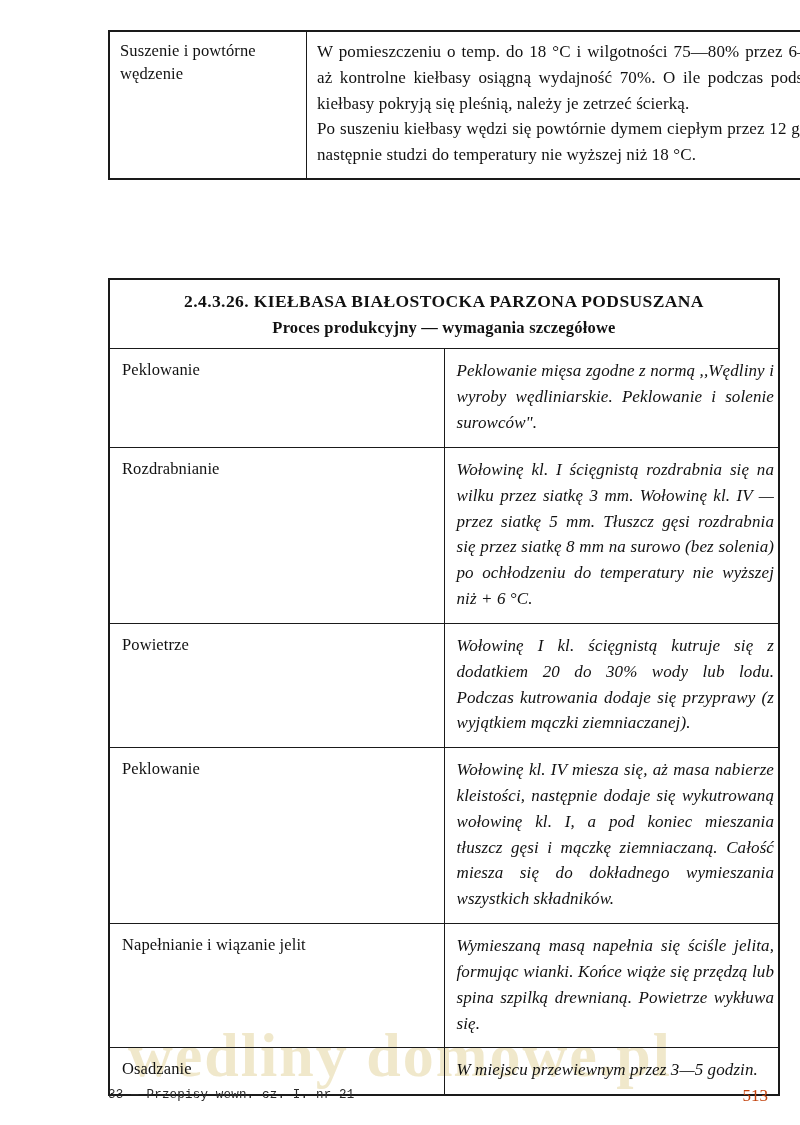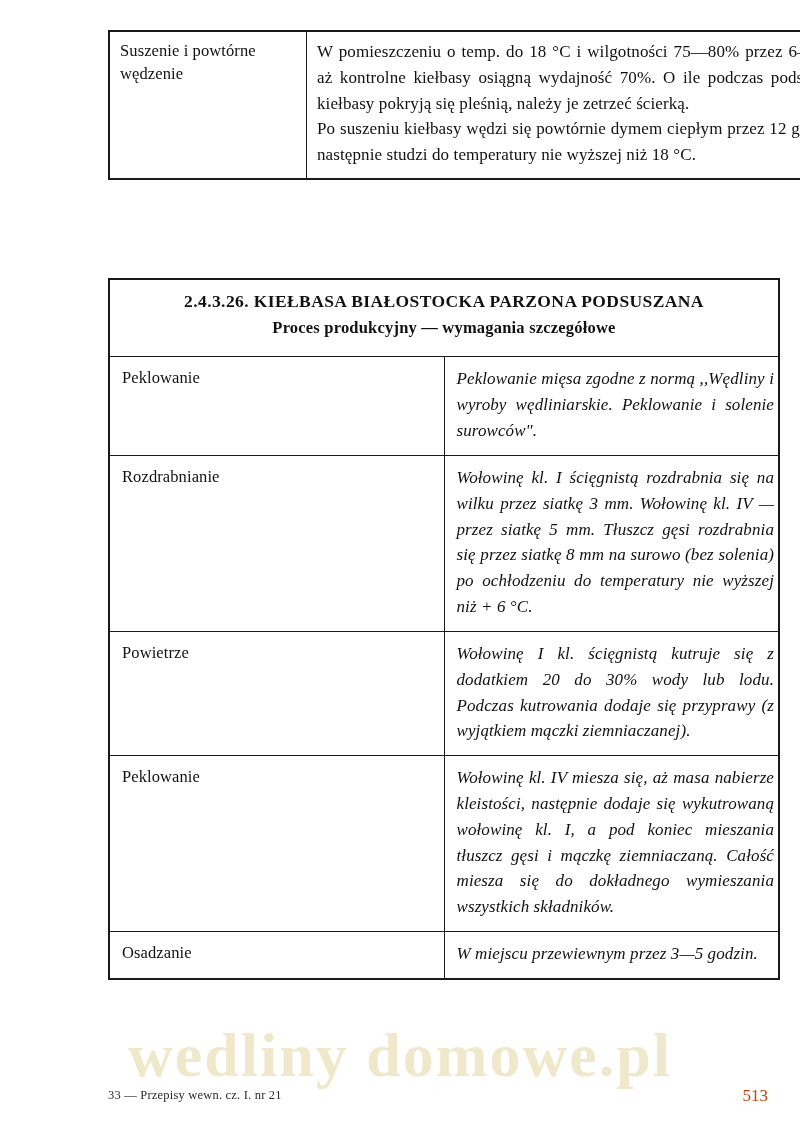--- a/index.html
+++ b/index.html
@@ -84,21 +84,21 @@
   }
   .tbl-main td {
     border: none;
     vertical-align: top;
   }
   .tbl-main tr.head td {
     border-top: 2px solid #1a1a1a;
     border-left: 2px solid #1a1a1a;
     border-right: 2px solid #1a1a1a;
     border-bottom: 1.5px solid #1a1a1a;
-    padding: 10px 18px 18px 18px;
+    padding: 10px 18px 10px 18px;
     text-align: center;
   }
   .tbl-main tr.row td.col-label {
     border-left: 2px solid #1a1a1a;
     border-right: 1.5px solid #1a1a1a;
     border-bottom: 1.5px solid #1a1a1a;
     width: 176px;
     padding: 9px 10px 11px 12px;
   }
   .tbl-main tr.row td.col-desc {
@@ -153,21 +153,21 @@
     position: absolute;
     left: 108px;
     right: 20px;
     top: 1088px;
     height: 20px;
   }
   .footer-left {
     position: absolute;
     left: 0;
     top: 0;
-    font-family: Liberation Serif, serif;
+    font-family: Liberation Mono, monospace;
     font-size: 12.5px;
     color: #2a2a2a;
     letter-spacing: .2px;
   }
   .footer-right {
     position: absolute;
     right: 12px;
     top: -2px;
     font-family: "Liberation Serif", serif;
     font-size: 17px;
@@ -249,20 +249,30 @@
         <td class="col-label">
           <div class="label-text">Peklowanie</div>
         </td>
         <td class="col-desc">
           <div class="desc-text">
             <p>Wołowinę kl. IV miesza się, aż masa nabierze kleistości, następnie dodaje się wykutrowaną wołowinę kl. I, a pod koniec mieszania tłuszcz gęsi i mączkę ziemniaczaną. Całość miesza się do dokładnego wymieszania wszystkich składników.</p>
           </div>
         </td>
       </tr>
 
+      <tr class="row">
+        <td class="col-label">
+          <div class="label-text">Napełnianie i wiązanie jelit</div>
+        </td>
+        <td class="col-desc">
+          <div class="desc-text">
+            <p>Wymieszaną masą napełnia się ściśle jelita, formując wianki. Końce wiąże się przędzą lub spina szpilką drewnianą. Powietrze wykłuwa się.</p>
+          </div>
+        </td>
+      </tr>
 
       <tr class="row last">
         <td class="col-label">
           <div class="label-text">Osadzanie</div>
         </td>
         <td class="col-desc">
           <div class="desc-text">
             <p>W miejscu przewiewnym przez 3—5 godzin.</p>
           </div>
         </td>

